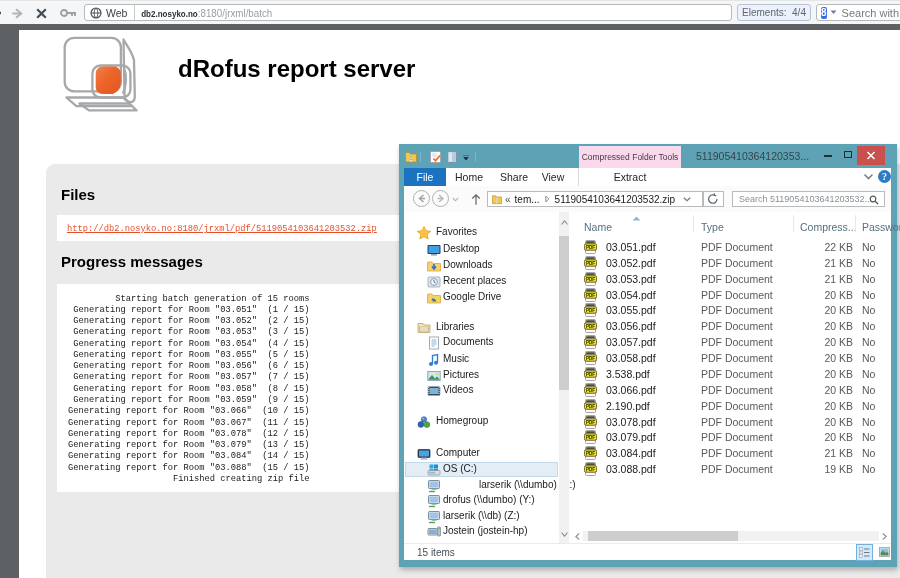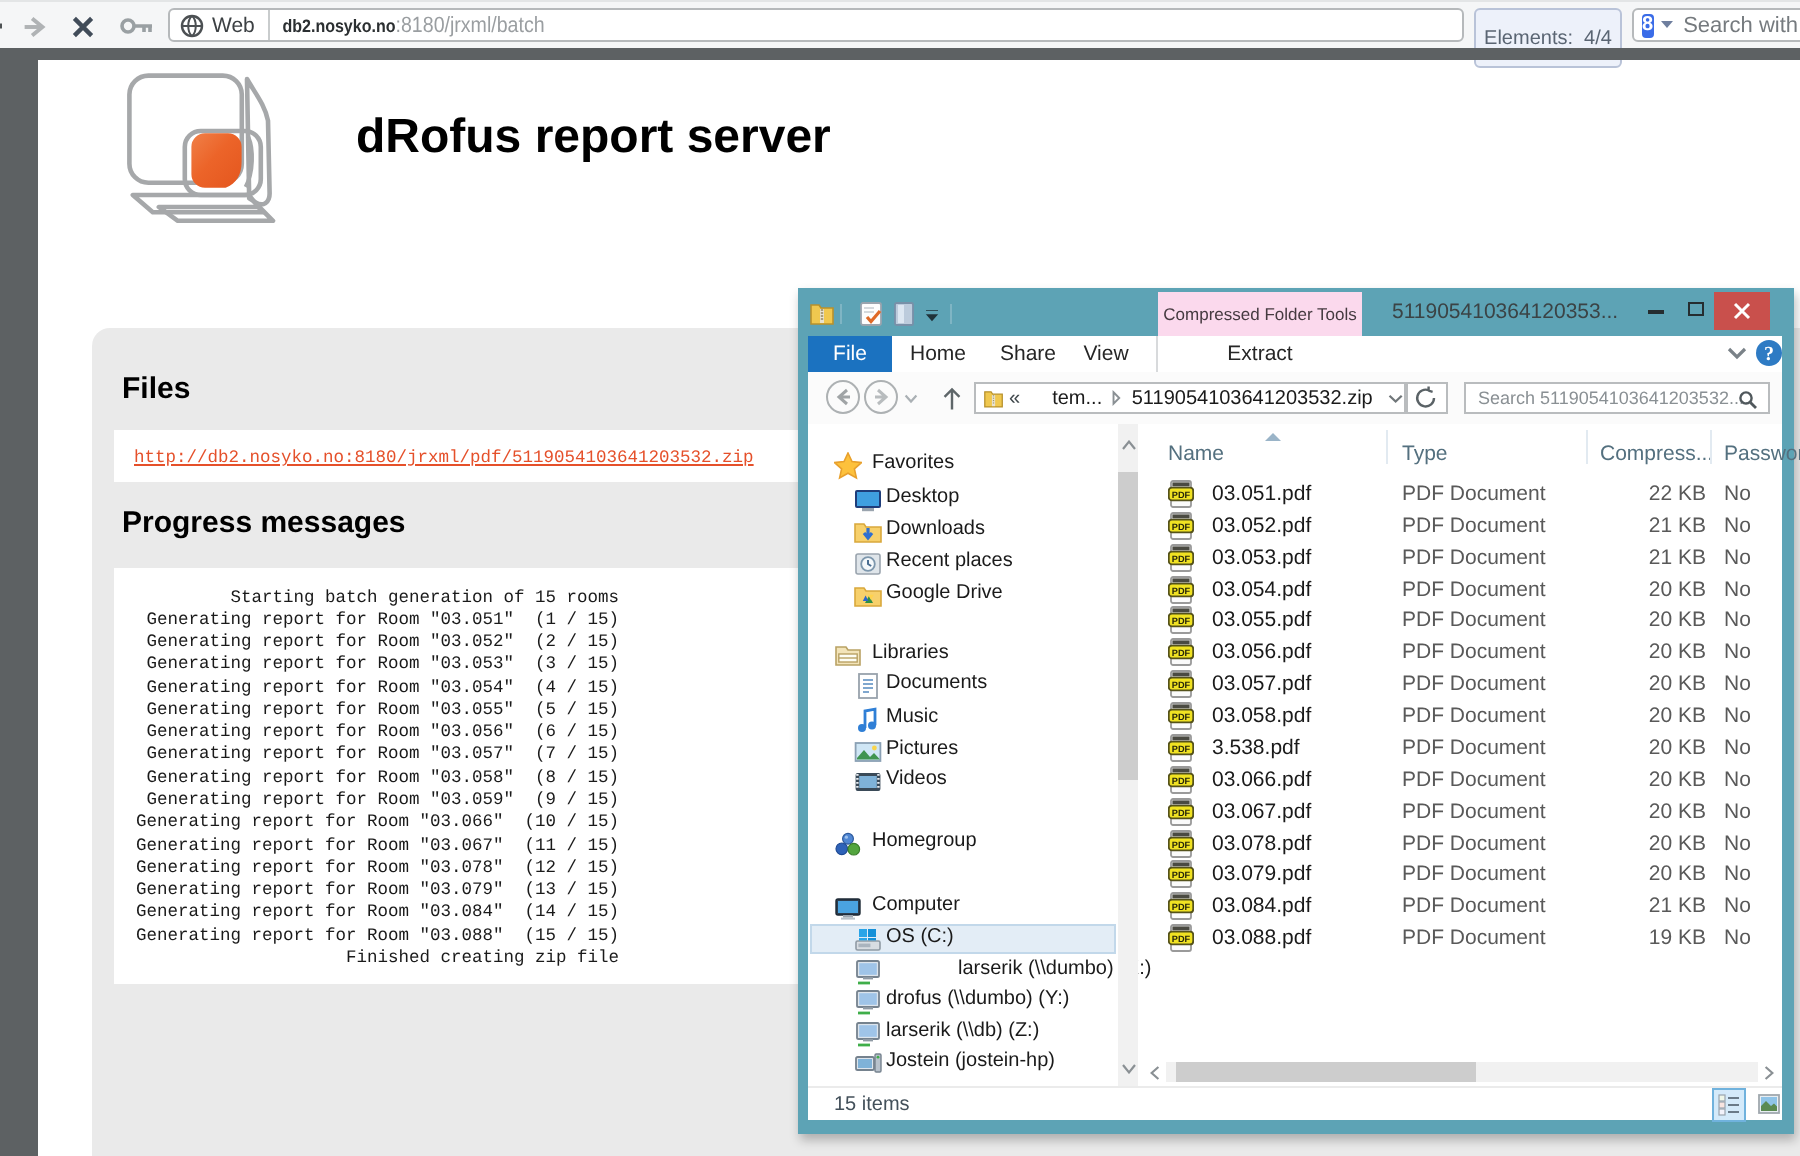--- a/index.html
+++ b/index.html
@@ -8,21 +8,21 @@
 
 #chrome { position:absolute; left:0; top:0; width:900px; height:24px; background:#f5f6f7; border-top:1px solid #e3e5e6; }
 #darkband { position:absolute; left:0; top:24px; width:900px; height:6px; background:#5d6163; }
 #leftcol { position:absolute; left:0; top:24px; width:19px; height:554px; background:#5d6163; }
 #page { position:absolute; left:19px; top:30px; width:881px; height:548px; background:#fff; }
 .cicon { position:absolute; top:0; height:24px; display:flex; align-items:center; justify-content:center; }
 #urlbox { position:absolute; left:84px; top:3px; width:648px; height:17px; background:#fff; border:1px solid #b6b9bb; border-radius:3px; display:flex; align-items:center; font-size:12px; }
 #webbtn { display:flex; align-items:center; height:100%; padding:0 7px 0 5px; border-right:1px solid #c9cccd; color:#3c4043; font-size:10.5px; }
 #urltext { padding-left:7px; color:#9a9ea1; white-space:nowrap; font-size:11px; transform:scaleX(0.89); transform-origin:left center; }
 #urltext b { color:#2b2f31; font-weight:bold; font-size:9px; }
-#elbox { position:absolute; left:737px; top:3px; width:74px; height:30px; background:#edf1fa; border:1px solid #b9c3d8; border-radius:3px; font-size:10px; color:#5a6573; display:flex; align-items:center; justify-content:center; }
+#elbox { position:absolute; left:737px; top:3px; width:74px; height:17px; background:#edf1fa; border:1px solid #b9c3d8; border-radius:3px; font-size:10px; color:#5a6573; display:flex; align-items:center; justify-content:center; }
 #gsearch { position:absolute; left:816px; top:3px; width:92px; height:17px; background:#fff; border:1px solid #b6b9bb; border-radius:3px; display:flex; align-items:center; font-size:11px; color:#757a7e; }
 #gicon { width:12px; height:12px; background:#3a6ce8; border-radius:2px; color:#fff; font-size:10px; font-weight:bold; text-align:center; line-height:12px; margin:0 3px 0 4px; }
 
 #h1t { position:absolute; left:178px; top:54.5px; font-size:24px; font-weight:bold; color:#000; }
 #panel { position:absolute; left:46px; top:164px; width:854px; height:414px; background:#eaeaea; border-top-left-radius:9px; }
 .h2t { position:absolute; left:61px; font-size:15px; font-weight:bold; color:#000; }
 .whitebox { position:absolute; left:57px; background:#fff; }
 #linkbox { top:215px; width:810px; height:26px; }
 #linka { position:absolute; left:10px; top:9px; font-family:"Liberation Mono", monospace; font-size:8.75px; color:#e5502a; text-decoration:underline; white-space:pre; }
 #consolebox { top:284px; width:810px; height:208px; }
@@ -215,21 +215,21 @@
     <svg class="abs" style="left:66px;top:25px;" width="12" height="13" viewBox="0 0 13 15">
         <path d="M6.5 2 V13.5 M2.2 6.3 L6.5 2 L10.8 6.3" stroke="#5e6669" stroke-width="1.4" fill="none"></path>
       </svg>
     <div id="addrbox">
       <svg style="margin:0 3px 0 4px;" width="10" height="11" viewBox="0 0 12 12">
           <path d="M0.5 1.5 L4.5 1.5 L5.5 3 L11.5 3 L11.5 11 L0.5 11 Z" fill="#f0c84f" stroke="#b8912c" stroke-width="0.8"></path>
           <rect x="5" y="3.5" width="2" height="7" fill="#e8e2d0"></rect>
           <path d="M5.6 4 h0.8 M5.6 5.5 h0.8 M5.6 7 h0.8 M5.6 8.5 h0.8" stroke="#8a7a3a" stroke-width="0.5"></path>
         </svg>
       <span style="color:#40484c;">«</span>
-      <span style="margin-left:16px;">tem...</span>
+      <span style="margin-left:4px;">tem...</span>
       <svg style="margin:0 5px;" width="5" height="8" viewBox="0 0 5 8">
           <path d="M0.8 1 L3.8 4 L0.8 7 Z" fill="none" stroke="#8a9094" stroke-width="1"></path>
         </svg>
       <span>5119054103641203532.zip</span>
       <svg style="margin-left:8px;" width="8" height="5" viewBox="0 0 8 5">
           <path d="M0.8 0.8 L4 3.8 L7.2 0.8" stroke="#707679" stroke-width="1.2" fill="none"></path>
         </svg>
     </div>
     <div id="refbtn"><svg width="12" height="12" viewBox="0 0 12 12" style="margin:1px 0 0 3px;">
           <path d="M10 6 A4.2 4.2 0 1 1 7.5 2.2 M7.3 2.3 L7.3 0.3 M7.3 2.3 L9.3 2.9" stroke="#5a6266" stroke-width="1.2" fill="none"></path>
@@ -524,21 +524,21 @@
         <span class="fsize">20 KB</span>
         <span class="fpass">No</span>
       </div>
   <div class="frow" style="top:229.6px;">
         <span class="fic"><svg width="13" height="14" viewBox="0 0 13 14">
             <rect x="1.5" y="0.5" width="10" height="13" rx="1" fill="#fbfbfb" stroke="#9a9a9a" stroke-width="0.9"></rect>
             <rect x="2.2" y="1.2" width="8.6" height="2" fill="#4a4a42"></rect>
             <rect x="0.4" y="3.8" width="12.2" height="6.4" rx="1.6" fill="#f0e222" stroke="#55521a" stroke-width="0.9"></rect>
             <text x="6.5" y="9" font-size="4.6" font-weight="bold" fill="#26260a" text-anchor="middle" font-family="Liberation Sans">PDF</text>
           </svg></span>
-        <span class="fname">03.067.pdf</span>
+        <span class="fname">2.190.pdf</span>
         <span class="ftype">PDF Document</span>
         <span class="fsize">20 KB</span>
         <span class="fpass">No</span>
       </div>
   <div class="frow" style="top:245.5px;">
         <span class="fic"><svg width="13" height="14" viewBox="0 0 13 14">
             <rect x="1.5" y="0.5" width="10" height="13" rx="1" fill="#fbfbfb" stroke="#9a9a9a" stroke-width="0.9"></rect>
             <rect x="2.2" y="1.2" width="8.6" height="2" fill="#4a4a42"></rect>
             <rect x="0.4" y="3.8" width="12.2" height="6.4" rx="1.6" fill="#f0e222" stroke="#55521a" stroke-width="0.9"></rect>
             <text x="6.5" y="9" font-size="4.6" font-weight="bold" fill="#26260a" text-anchor="middle" font-family="Liberation Sans">PDF</text>

